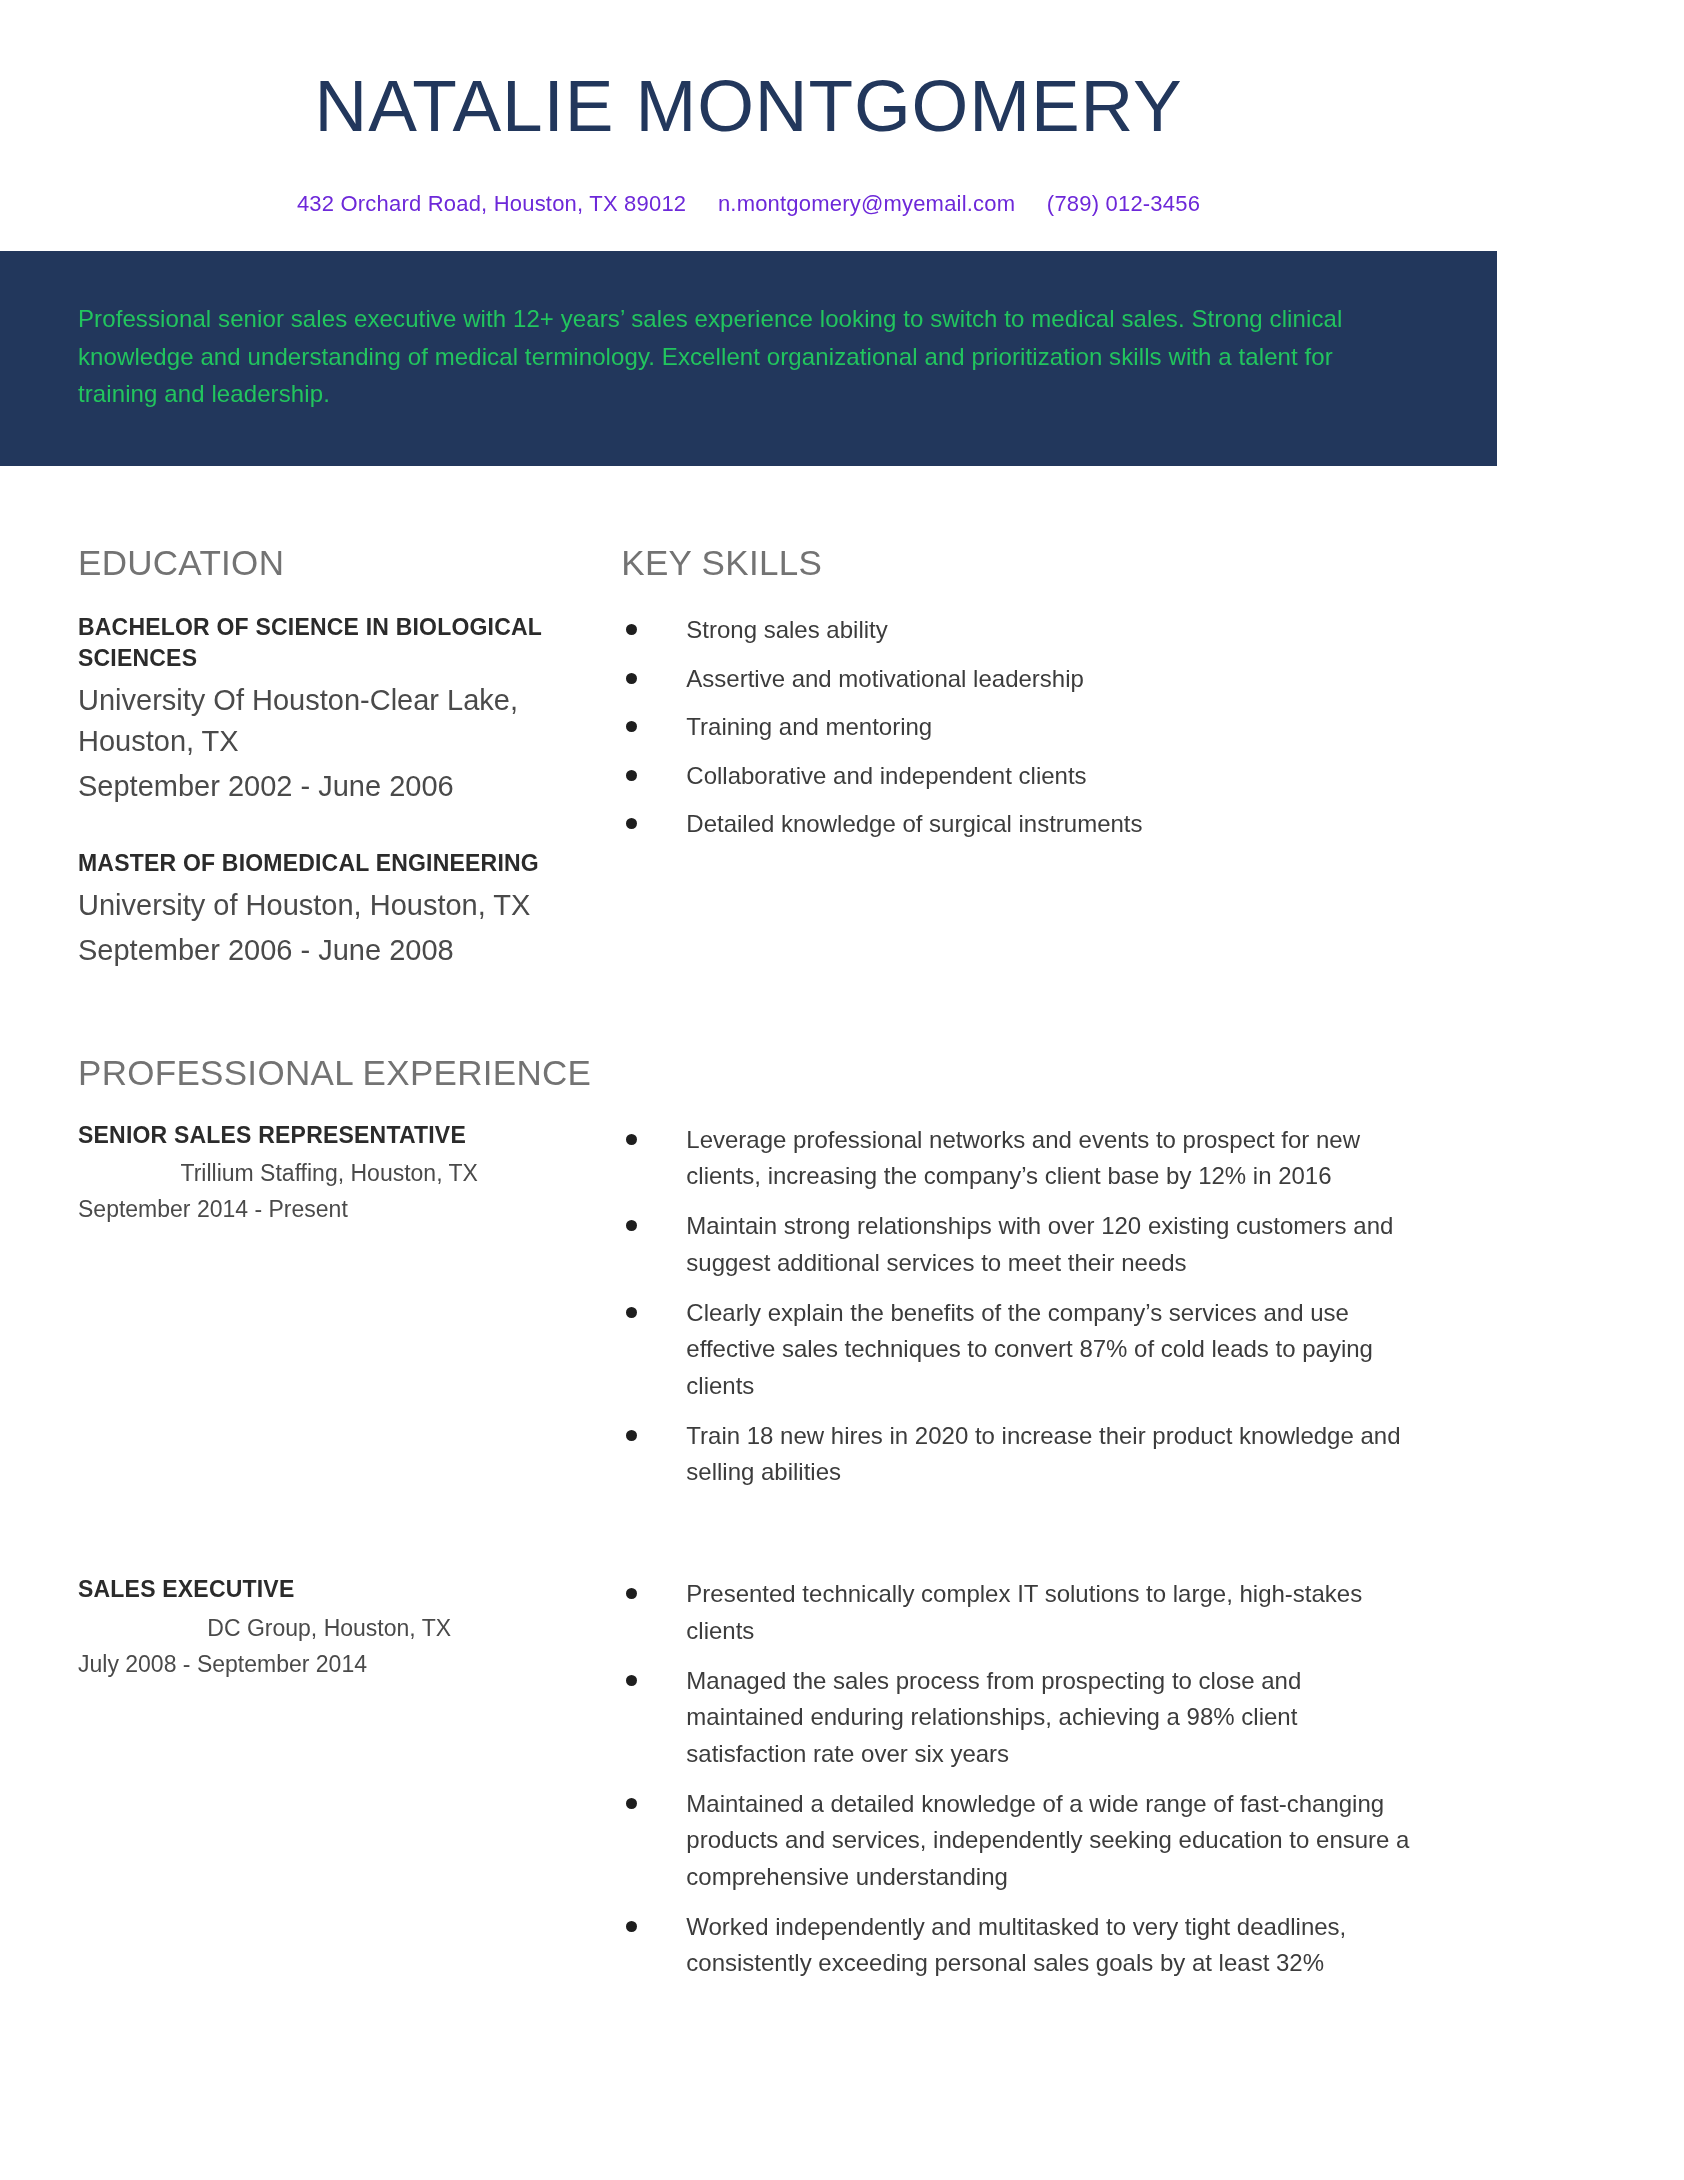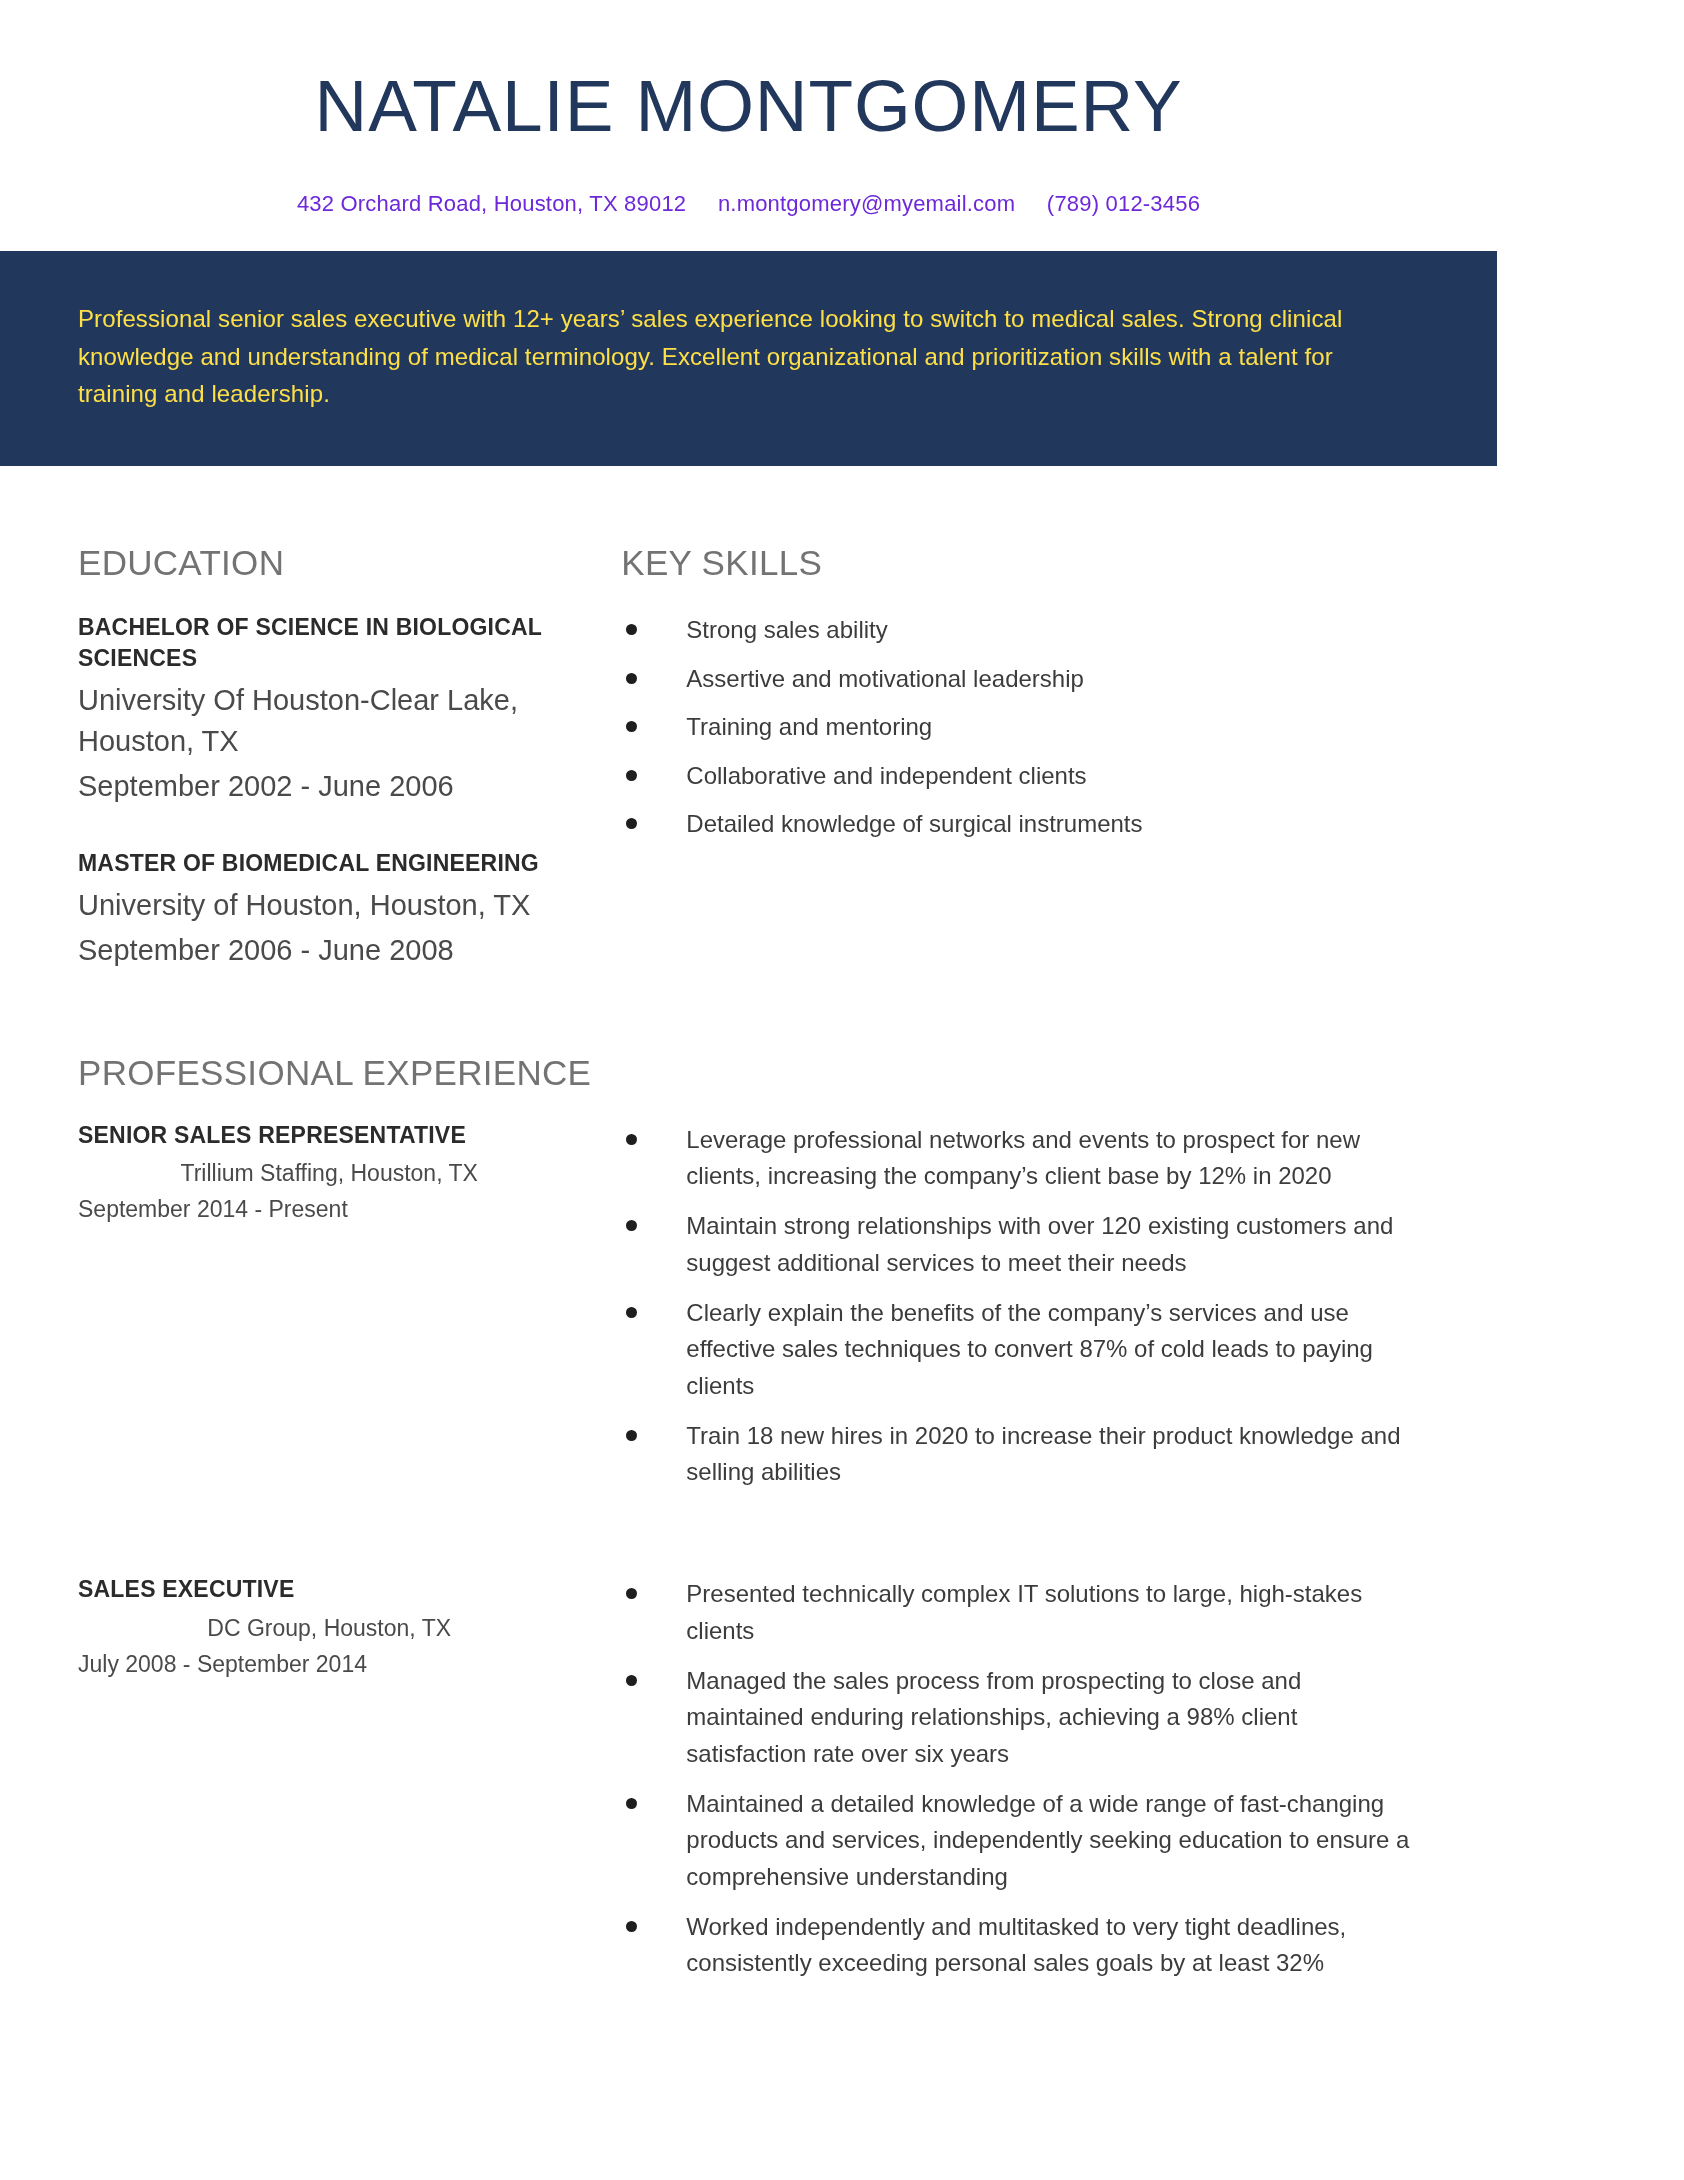--- a/index.html
+++ b/index.html
@@ -44,21 +44,21 @@
     white-space: nowrap;
   }
   .contact-sep {
     display: inline-block;
     width: 19px;
   }
 
   
   .summary-band {
     background: #22375c;
-    color: #fde047;
+    color: #22c55e;
     padding: 49px 78px 53px 78px;
     box-sizing: border-box;
   }
   .summary-text {
     font-size: 24px;
     line-height: 1.58;
     font-weight: 300;
     letter-spacing: 0.1px;
     margin: 0;
   }
@@ -234,21 +234,21 @@
       <h2 class="section-title">PROFESSIONAL EXPERIENCE</h2>
 
       <div class="exp-entry">
         <div class="exp-left">
           <div class="exp-title">SENIOR SALES REPRESENTATIVE</div>
           <div class="exp-company">Trillium Staffing, Houston, TX</div>
           <div class="exp-dates">September 2014 - Present</div>
         </div>
         <div class="exp-right">
           <ul class="bullets">
-            <li>Leverage professional networks and events to prospect for new clients, increasing the company’s client base by 12% in 2020</li>
+            <li>Leverage professional networks and events to prospect for new clients, increasing the company’s client base by 12% in 2016</li>
             <li>Maintain strong relationships with over 120 existing customers and suggest additional services to meet their needs</li>
             <li>Clearly explain the benefits of the company’s services and use effective sales techniques to convert 87% of cold leads to paying clients</li>
             <li>Train 18 new hires in 2020 to increase their product knowledge and selling abilities</li>
           </ul>
         </div>
       </div>
 
       <div class="exp-entry">
         <div class="exp-left">
           <div class="exp-title">SALES EXECUTIVE</div>

